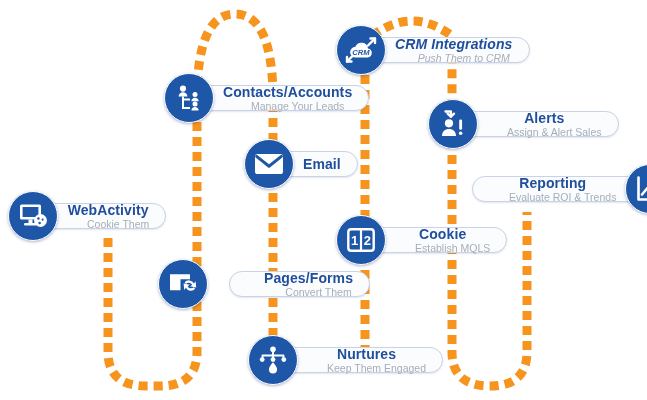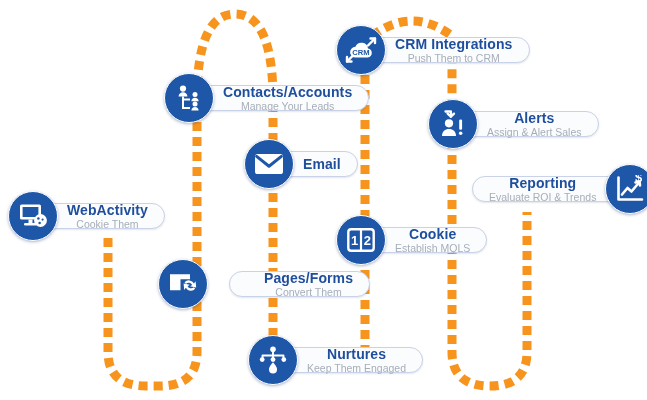--- a/index.html
+++ b/index.html
@@ -17,36 +17,36 @@
     border-radius:19px;
     background:#fbfcfe;
     box-shadow:0 1px 2px rgba(40,60,110,.13);
     display:flex;flex-direction:column;align-items:center;justify-content:center;
     box-sizing:border-box;
   }
   .node:not(.rev) .pill{padding-left:34px;padding-right:16px;margin-left:-26px;}
   .node.rev .pill{padding-right:34px;padding-left:16px;margin-right:-26px;}
 
   .ttl{color:#1f4e9c;font-weight:bold;font-size:14px;line-height:14px;letter-spacing:.1px;white-space:nowrap;}
-  .sub{color:#a6aeb8;font-size:10.5px;line-height:12px;margin-top:1px;white-space:nowrap;}
+  .sub{color:#a6aeb8;font-size:10.5px;line-height:12px;margin-top:1px;white-space:nowrap;margin-left:20px;}
 
   .ic{
     position:relative;z-index:3;
     width:48px;height:48px;border-radius:50%;
     background:#1f57a8;
     border:1.5px solid #ffffff;
     box-shadow:0 1px 3px rgba(20,45,95,.35);
     display:flex;align-items:center;justify-content:center;
     flex:0 0 48px;
   }
   .ic svg{display:block;}
 
   .n-web{left:8px;top:192px;}
   .n-contacts{left:164px;top:74px;justify-content:flex-end;}
-  .n-crm{left:336px;top:26px;}
+  .n-crm{left:336px;top:26px;font-style:italic;}
   .n-alerts{left:428px;top:100px;}
   .n-email{left:244px;top:140px;}
   .n-report{left:472px;top:165px;}
   .n-score{left:336px;top:216px;}
   .n-pages{left:158px;top:260px;gap:47px;}
   .n-nurt{left:248px;top:336px;}
 </style>
 </head>
 <body>
 

